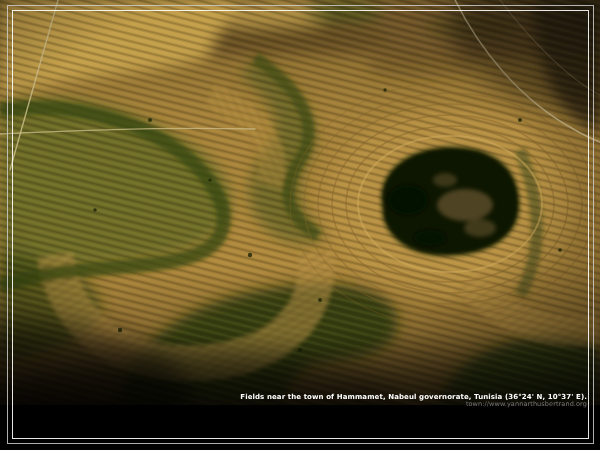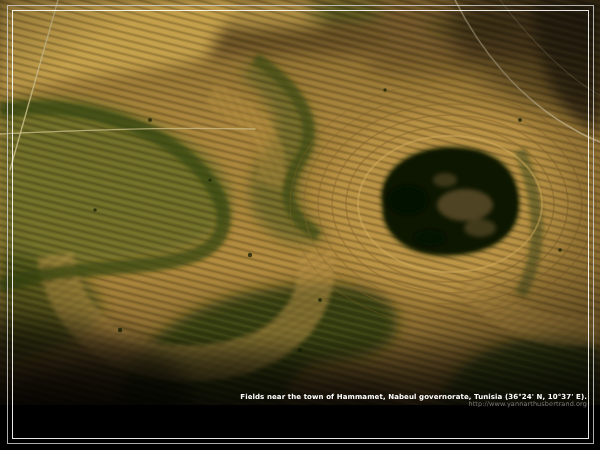--- a/index.html
+++ b/index.html
@@ -167,19 +167,19 @@
       <ellipse cx="600" cy="28" rx="150" ry="85" fill="#000000" opacity="0.35" filter="url(#soft12)"></ellipse>
       <ellipse cx="15" cy="395" rx="175" ry="75" fill="#000000" opacity="0.45" filter="url(#soft12)"></ellipse>
       <ellipse cx="200" cy="402" rx="200" ry="48" fill="#000000" opacity="0.3" filter="url(#soft12)"></ellipse>
       <rect width="600" height="405" fill="url(#vg)"></rect>
       <rect y="332" width="600" height="73" fill="url(#bottomFade)"></rect>
     </g>
   </svg>
 
   <div class="caption">
     <div class="caption-title">Fields near the town of Hammamet, Nabeul governorate, Tunisia (36°24' N, 10°37' E).</div>
-    <div class="caption-url">http://www.yannarthusbertrand.org</div>
+    <div class="caption-url">town://www.yannarthusbertrand.org</div>
   </div>
 
   <div class="frame outer"></div>
   <div class="frame inner"></div>
 
 </div>
 
 </body></html>

